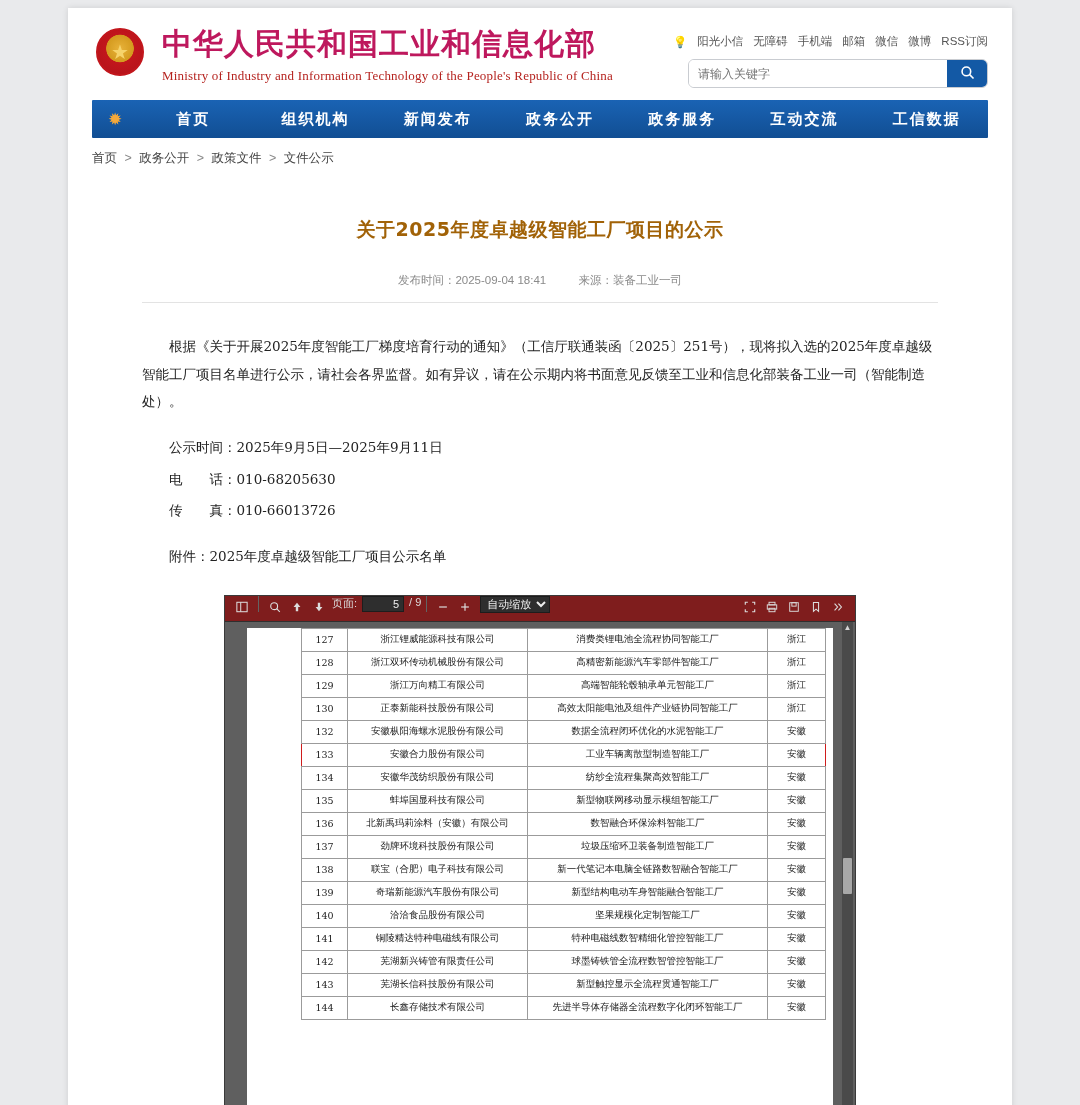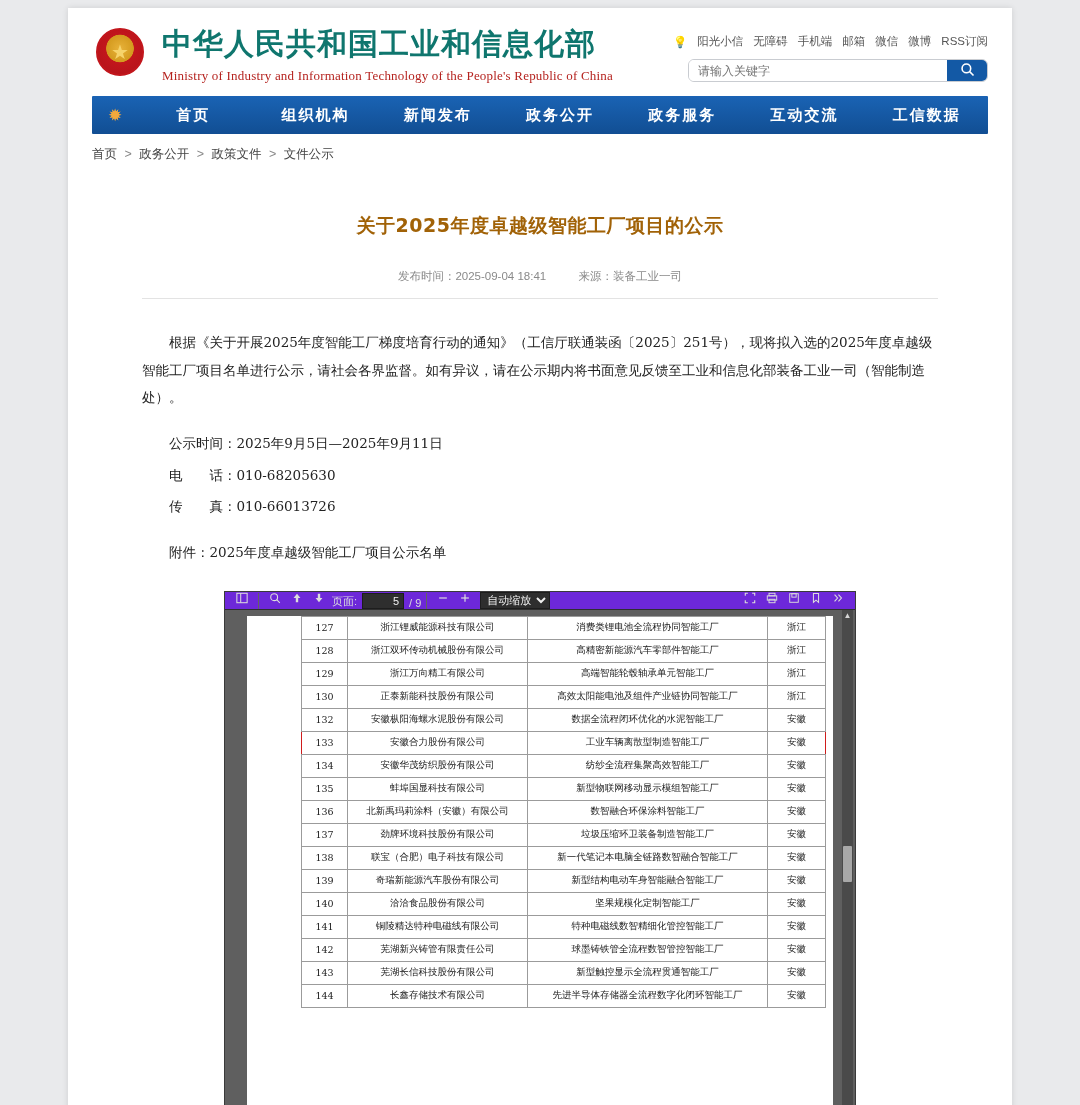--- a/index.html
+++ b/index.html
@@ -54,21 +54,21 @@
     transform: translate(-50%,-50%);
     color: #f6d36b;
     font-size: 20px;
     line-height: 1;
   }
   .title-block { margin-left: 14px; padding-top: 2px; }
   .title-cn {
     font-family: "DejaVu Serif", serif;
     font-size: 30px;
     font-weight: bold;
-    color: #0f766e;
+    color: #be185d;
     letter-spacing: 1px;
     line-height: 1.2;
   }
   .title-en {
     font-family: "Liberation Serif", serif;
     font-size: 13px;
     color: #b5231f;
     margin-top: 6px;
     letter-spacing: 0.2px;
   }
@@ -83,21 +83,21 @@
     align-items: center;
     gap: 10px;
     font-size: 11.5px;
     color: #555;
   }
   .top-links .li { cursor: pointer; white-space: nowrap; }
   .top-links .bulb { color: #e08b2a; }
   .search-row {
     margin-top: 10px;
     display: flex;
-    height: 23px;
+    height: 29px;
     border: 1px solid #c9ccd1;
     border-radius: 6px;
     overflow: hidden;
   }
   .search-row input {
     flex: 1;
     border: 0;
     outline: none;
     padding: 0 9px;
     font-size: 12px;
@@ -192,24 +192,24 @@
     line-height: 1.9;
   }
   
   .pdf-viewer {
     margin: 24px auto 0 auto;
     width: 632px;
     border: 1px solid #3a3a3a;
     background: #5c5c5c;
   }
   .pdf-toolbar {
-    height: 18px;
-    background: #6d28d9;
-    display: flex;
-    align-items: flex-end;
+    height: 26px;
+    background: #7f1d1d;
+    display: flex;
+    align-items: flex-start;
     color: #e6e6e6;
     font-size: 11px;
     padding: 0 6px;
     border-bottom: 1px solid #2f2f2f;
   }
   .tb-btn {
     width: 22px;
     height: 22px;
     display: flex;
     align-items: center;

